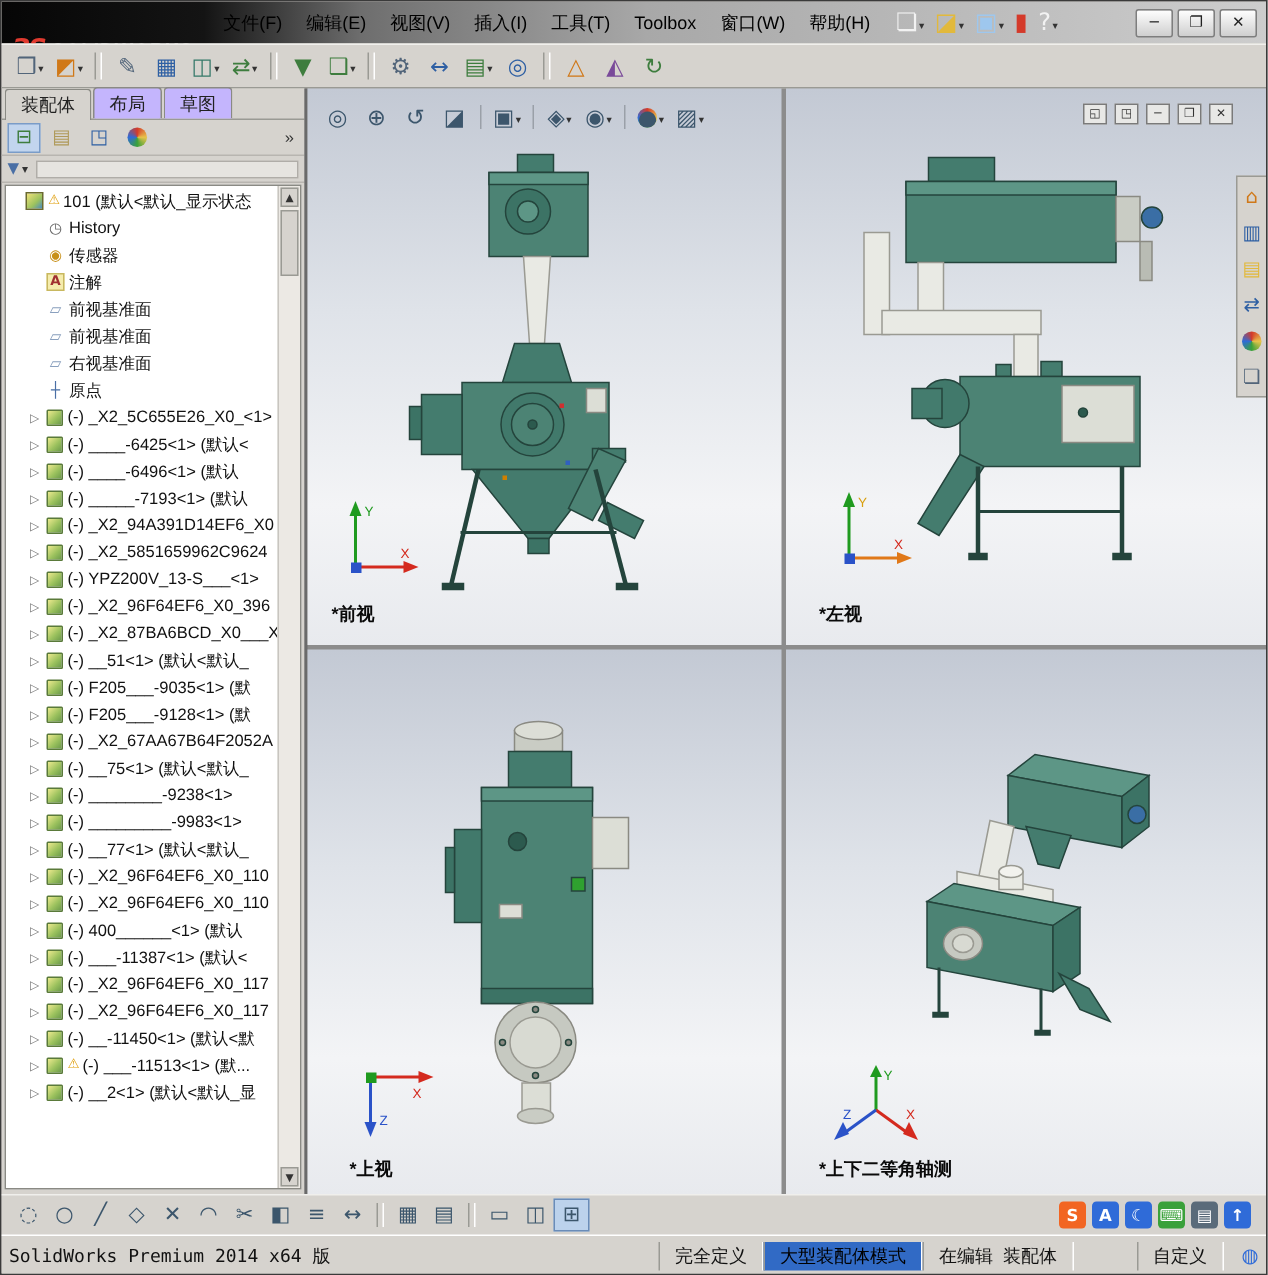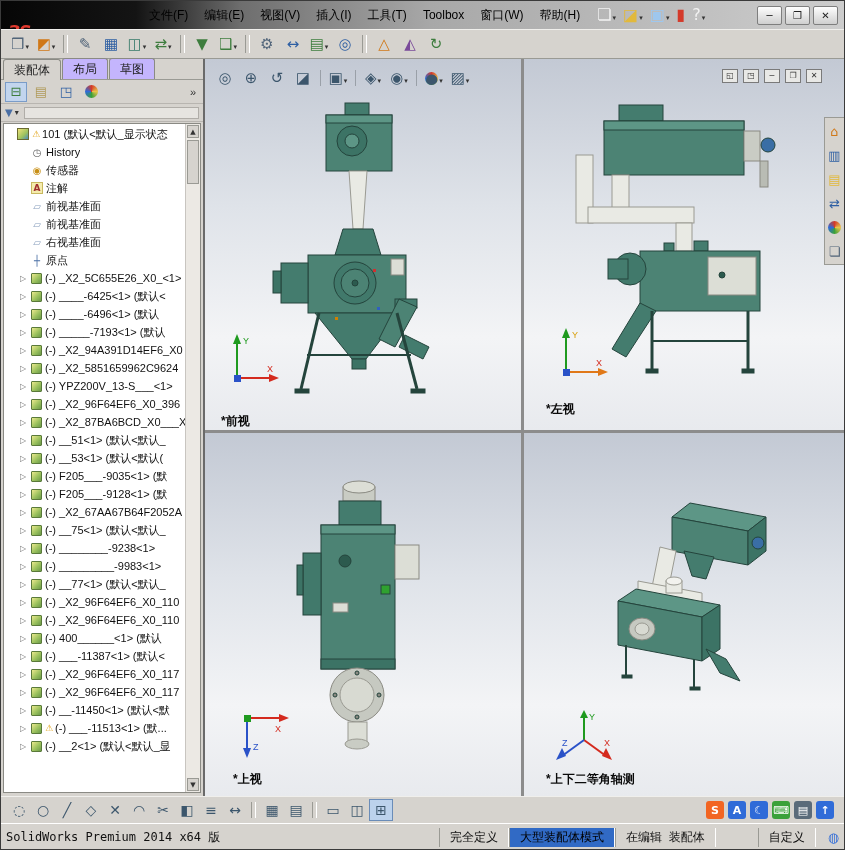--- a/index.html
+++ b/index.html
@@ -391,26 +391,20 @@
           <div class="trow" data-icon="comp">
           <span class="arr"></span>
           <span class="ticon"></span>
 
           <span class="tlabel">(-) __51&lt;1&gt; (默认&lt;默认_</span>
         </div>
           <div class="trow" data-icon="comp">
           <span class="arr"></span>
           <span class="ticon"></span>
 
-          <span class="tlabel">(-) __53&lt;1&gt; (默认&lt;默认(</span>
-        </div>
-          <div class="trow" data-icon="comp">
-          <span class="arr"></span>
-          <span class="ticon"></span>
-
           <span class="tlabel">(-) F205___-9035&lt;1&gt; (默</span>
         </div>
           <div class="trow" data-icon="comp">
           <span class="arr"></span>
           <span class="ticon"></span>
 
           <span class="tlabel">(-) F205___-9128&lt;1&gt; (默</span>
         </div>
           <div class="trow" data-icon="comp">
           <span class="arr"></span>
@@ -541,21 +535,21 @@
       </svg>
       <svg class="triad" style="left:20px;bottom:42px" width="60" height="58" viewBox="0 0 60 58">
         <line x1="12" y1="48" x2="12" y2="12" stroke="#1f9a1f" stroke-width="2"></line>
         <polygon points="8,14 16,14 12,4" fill="#1f9a1f"></polygon>
         <line x1="12" y1="48" x2="46" y2="48" stroke="#d42a1e" stroke-width="2"></line>
         <polygon points="44,44 44,52 54,48" fill="#d42a1e"></polygon>
         <rect x="9" y="45" width="7" height="7" fill="#2a52c8"></rect>
         <text x="18" y="14" font-size="9" fill="#1f9a1f">Y</text>
         <text x="42" y="42" font-size="9" fill="#d42a1e">X</text>
       </svg>
-      <div class="vlabel" style="left:16px;bottom:0">*前视</div>
+      <div class="vlabel" style="left:16px;bottom:12px">*前视</div>
     </div>
 
     <div class="q" id="q-tr">
       <svg class="machine" width="322" height="371" viewBox="0 0 322 371">
         <g stroke="#24443c" stroke-width="1">
           <rect x="95" y="46" width="44" height="16" fill="#447c6e"></rect>
           <rect x="80" y="62" width="140" height="54" fill="#4c8374"></rect>
           <rect x="80" y="62" width="140" height="9" fill="#5d9686"></rect>
           <rect x="220" y="72" width="16" height="30" fill="#c9ccc4" stroke="#8a8a82"></rect>
           <circle cx="244" cy="86" r="7" fill="#3a6ea5"></circle>

